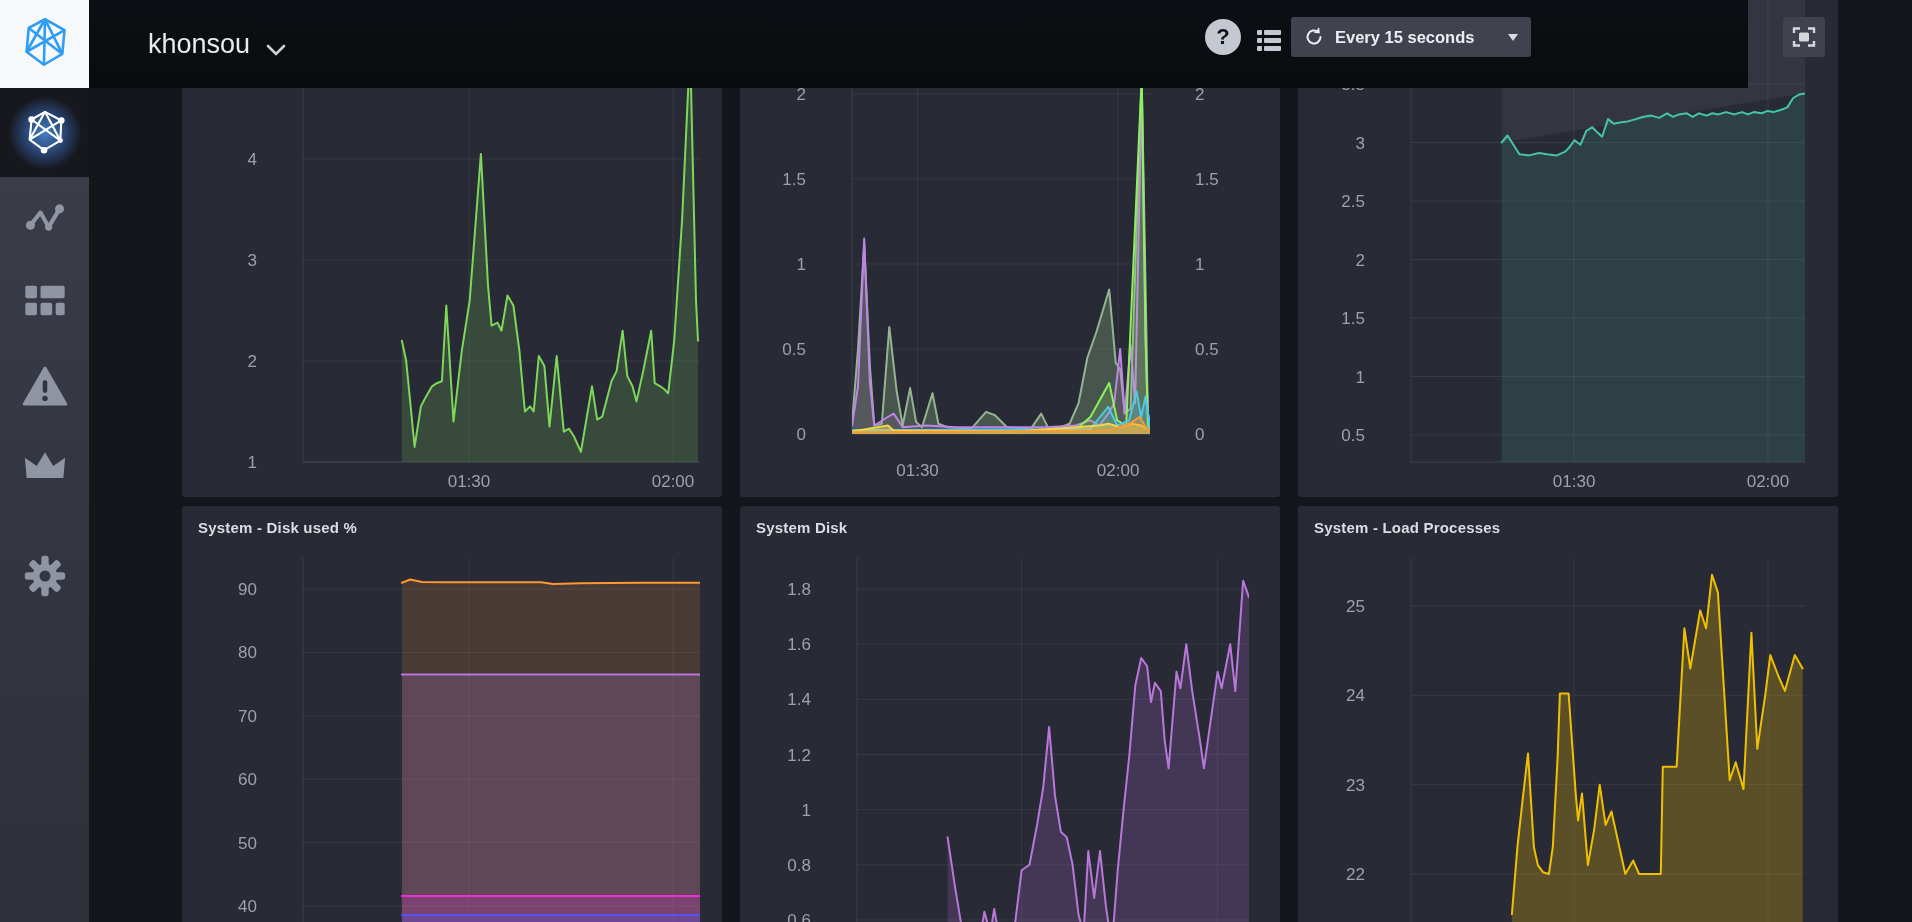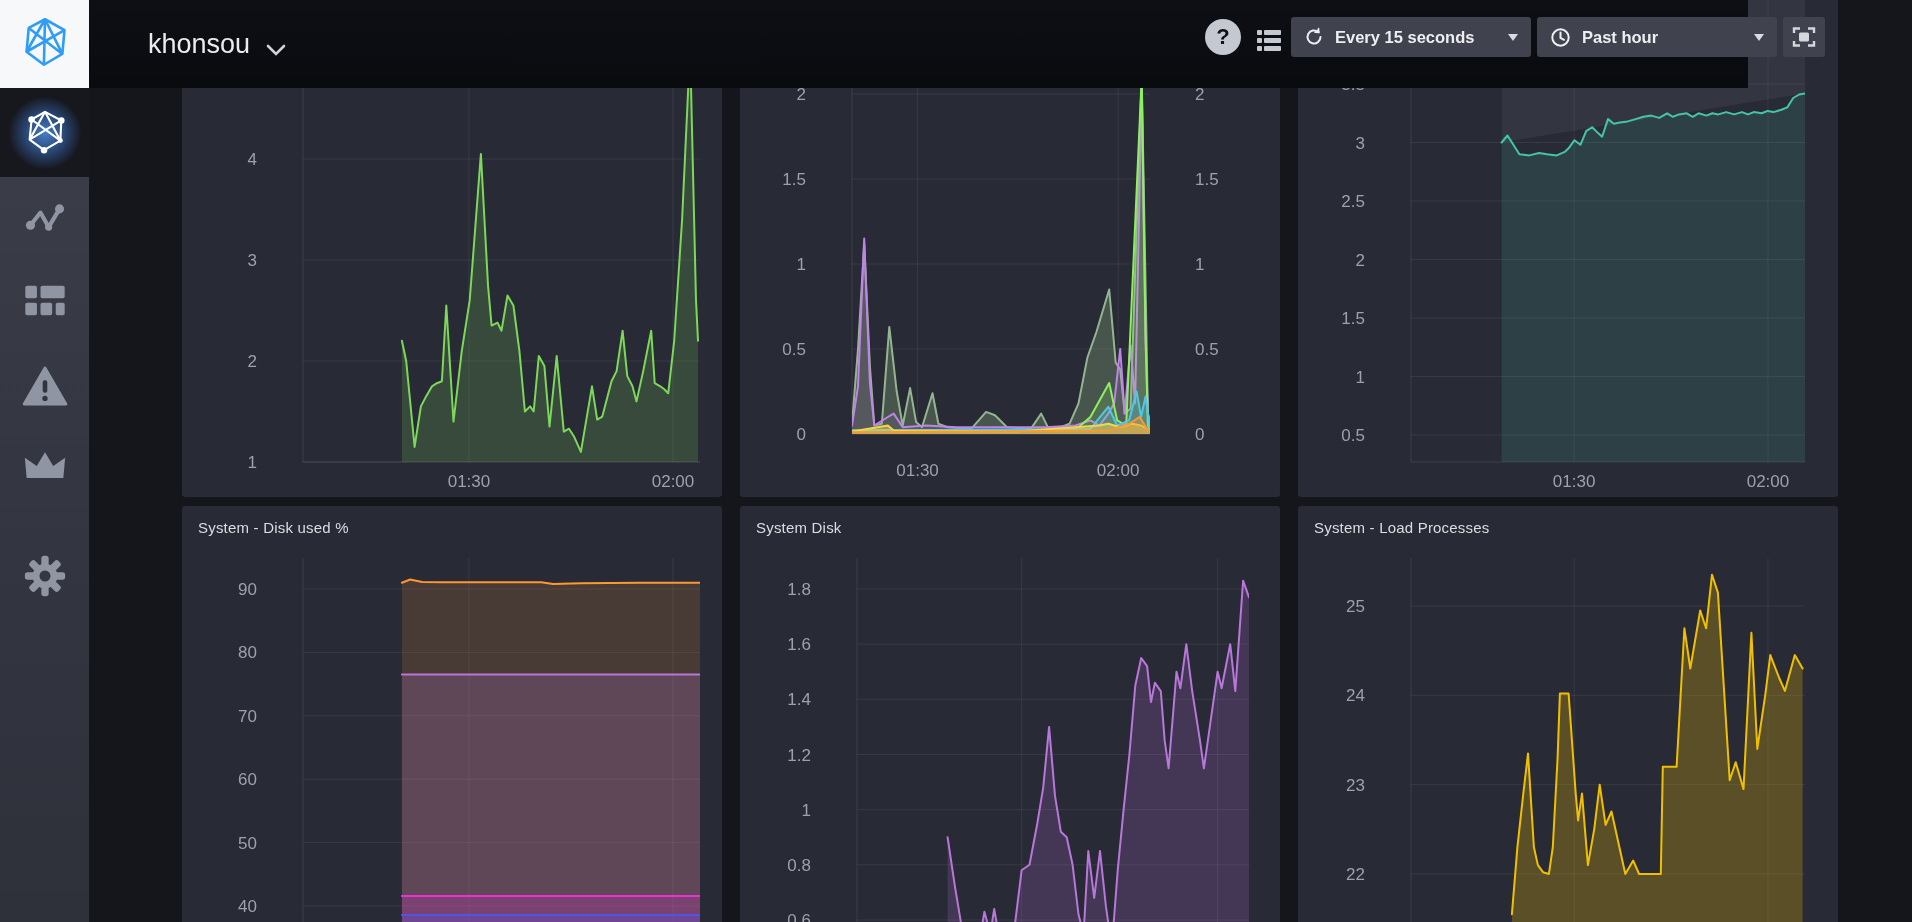--- a/index.html
+++ b/index.html
@@ -20,21 +20,21 @@
   .sidebar{position:absolute;left:0;top:88px;width:89px;height:834px;background:linear-gradient(180deg,#3c3f49 0%,#343741 45%,#2e313a 100%);z-index:25}
   .side-item{position:absolute;left:0;width:89px;height:84px;display:flex;align-items:center;justify-content:center;cursor:pointer}
   .side-item.active{top:0;height:89px;background:#17181e}
   .glow{position:absolute;width:72px;height:72px;border-radius:50%;background:radial-gradient(circle,rgba(84,160,255,.75) 0%,rgba(64,130,230,.35) 45%,rgba(30,60,120,0) 72%)}
   
   .dashboard{position:absolute;left:89px;top:0;width:1823px;height:922px;z-index:1}
   .panel{position:absolute;width:540px;background:#282a35;border-radius:3px;overflow:hidden}
   .panel.r1{top:-70px;height:567px}
   .panel.r2{top:506px;height:540px}
   .panel.c1{left:93px}.panel.c2{left:651px}.panel.c3{left:1209px}
-  .panel-title{position:absolute;top:13px;left:16px;font-size:15px;font-weight:400;color:#dcdde1;letter-spacing:.2px;cursor:pointer;z-index:2}
+  .panel-title{position:absolute;top:13px;left:16px;font-size:15px;font-weight:700;color:#dcdde1;letter-spacing:.2px;cursor:pointer;z-index:2}
   svg.chart{position:absolute;left:0;top:0;cursor:crosshair}
   svg text{font-family:"Liberation Sans",sans-serif}
 </style>
 </head>
 <body>
 
 <div class="navbar">
   <div class="logo-box">
     <span>
       <svg width="52" height="52" viewBox="0 0 48 48" fill="none" stroke="#2f9df5" stroke-width="2.4" stroke-linejoin="round">
@@ -73,30 +73,20 @@
     <span style="display:flex">
       <svg width="20" height="20" viewBox="0 0 20 20" fill="none" stroke="#edeef2" stroke-width="2" stroke-linecap="round">
         <path d="M16.5 10 a6.5 6.5 0 1 1 -2.2 -4.9"></path>
           <path d="M14.5 1.5 L14.9 5.4 L11 5.2" fill="#edeef2" stroke-width="1.6"></path>
       </svg>
     </span>
     <span>Every 15 seconds</span>
     <span class="caret push"></span>
   </div>
 
-  <div class="nav-btn btn-time">
-    <span style="display:flex">
-      <svg width="21" height="21" viewBox="0 0 21 21" fill="none" stroke="#edeef2" stroke-width="2" stroke-linecap="round">
-        <circle cx="10.5" cy="10.5" r="8.2"></circle>
-          <path d="M10.5 5.5 V10.8 L14 12.8"></path>
-      </svg>
-    </span>
-    <span>Past hour</span>
-    <span class="caret push"></span>
-  </div>
 
   <div class="nav-btn btn-kiosk">
     <span style="display:flex">
       <svg width="24" height="22" viewBox="0 0 24 22" fill="none" stroke="#d4d7dc" stroke-width="2.4">
         <path d="M2 7 V2.5 H8"></path>
           <path d="M16 2.5 H22 V7"></path>
           <path d="M22 15 V19.5 H16"></path>
           <path d="M8 19.5 H2 V15"></path>
         <rect x="7" y="6.5" width="10" height="9" rx="1.5" fill="#d4d7dc" stroke="none"></rect>
       </svg>

